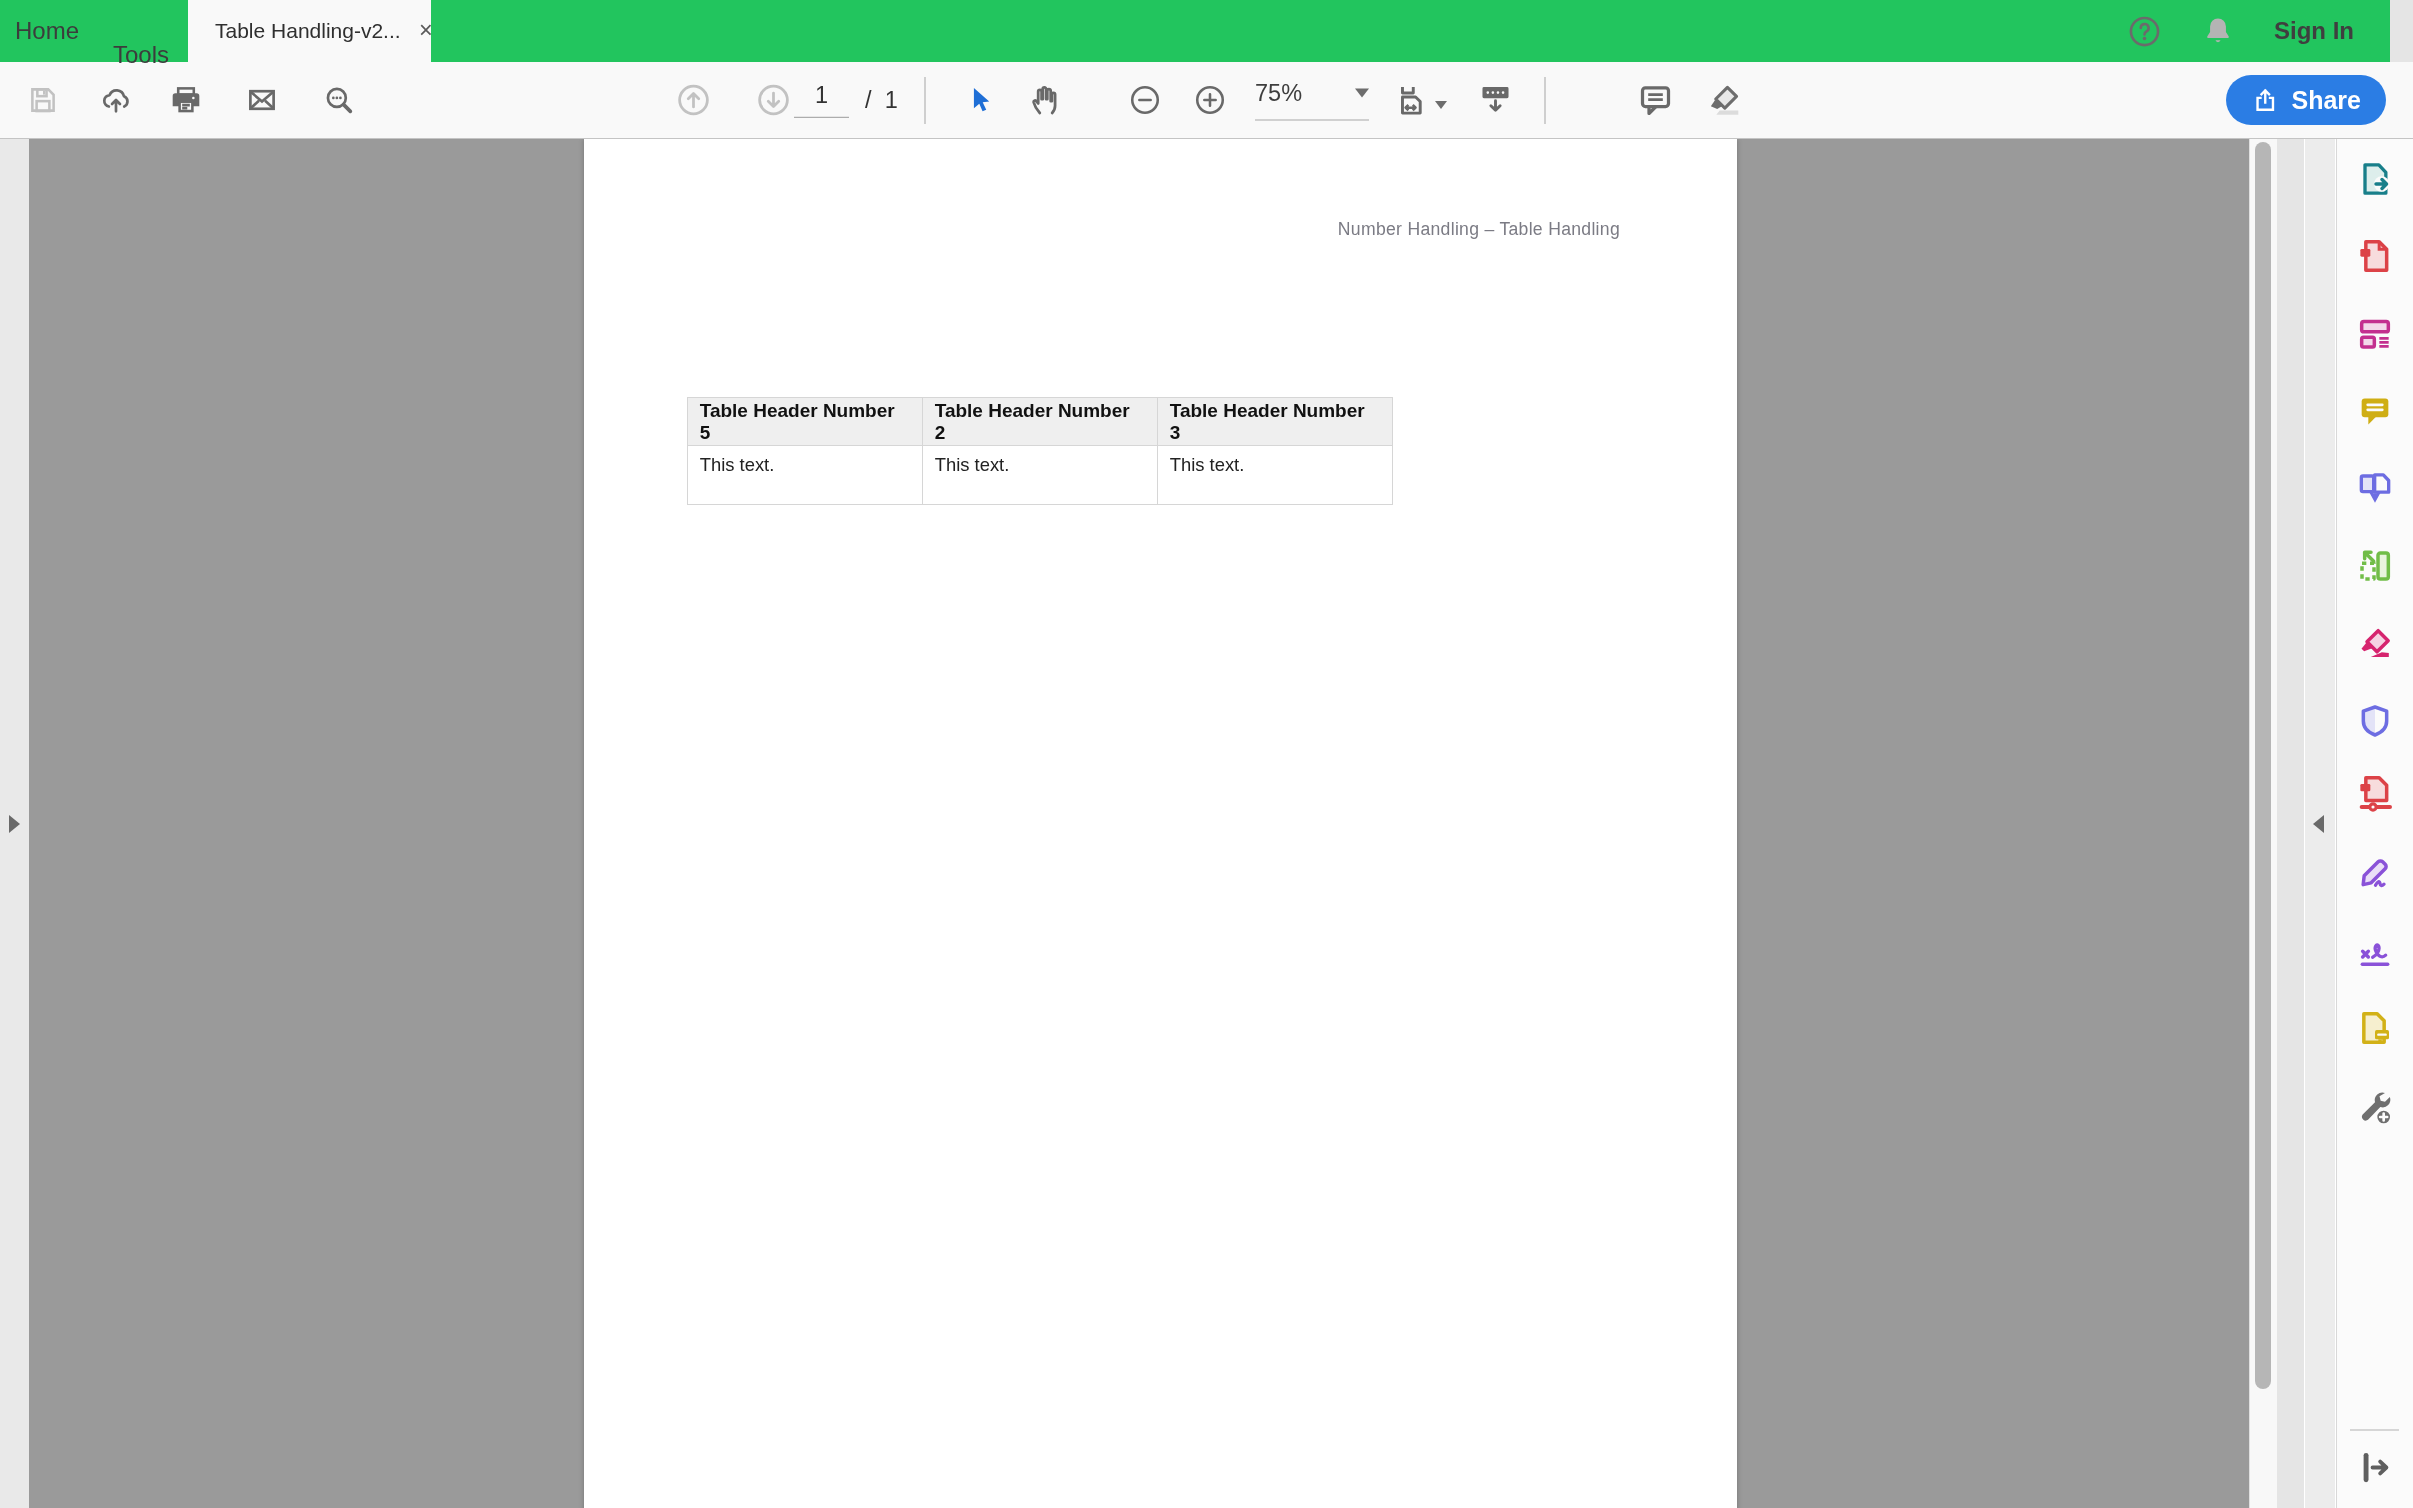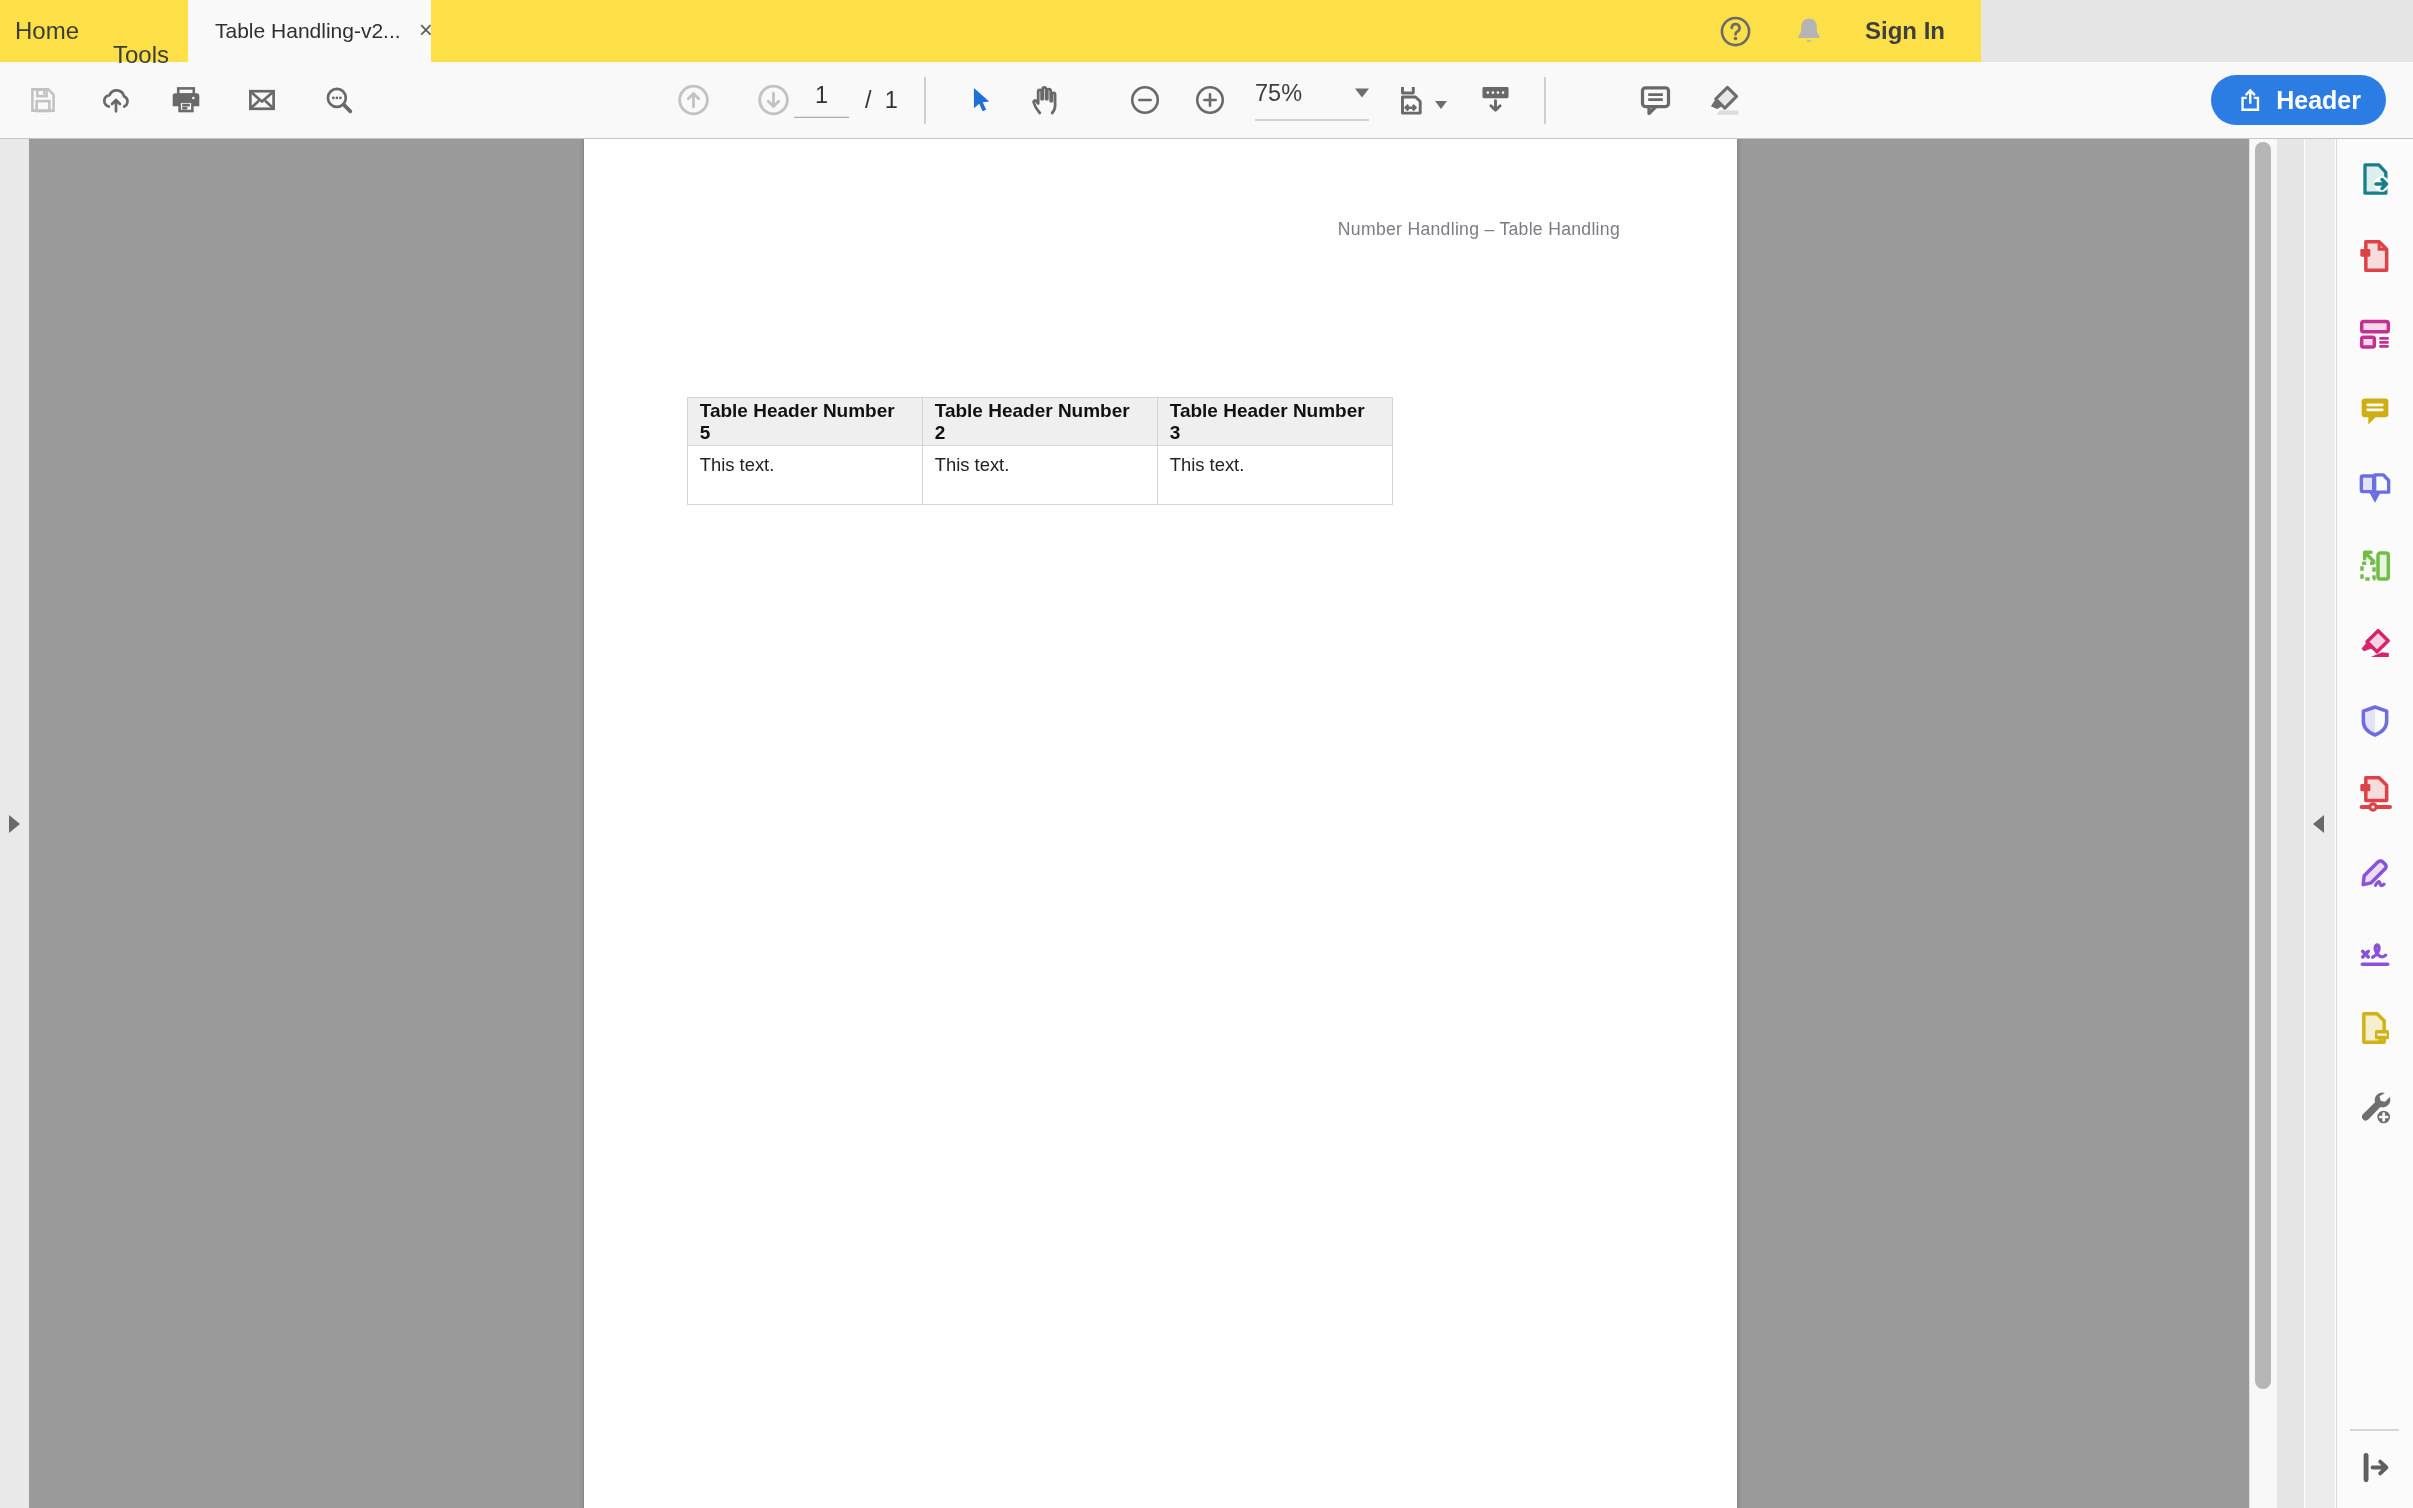--- a/index.html
+++ b/index.html
@@ -5,21 +5,21 @@
   html,body{margin:0;padding:0;}
   body{
     width:2413px;height:1508px;overflow:hidden;position:relative;
     font-family:"Liberation Sans",sans-serif;
     background:#e5e5e5;
     -webkit-font-smoothing:antialiased;
   }
   svg{display:block;}
 
   
-  .tabbar{position:absolute;left:0;top:0;width:1981px;height:62px;background:#fde047;z-index:5;}
+  .tabbar{position:absolute;left:0;top:0;width:2390px;height:62px;background:#22c55e;z-index:5;}
   .tab-label{position:absolute;top:0;height:62px;display:flex;align-items:center;justify-content:center;
     font-size:24px;color:#3c3c3c;cursor:default;}
   .tab-home{left:0;width:94px;}
   .tab-tools{left:94px;width:94px;margin-top:24px;}
   .doc-tab{position:absolute;left:188px;top:0;width:243px;height:62px;background:#f9f9f9;
     display:flex;align-items:center;}
   .doc-tab .title{font-size:21px;color:#2f2f2f;margin-left:27px;white-space:nowrap;}
   .doc-tab .close{margin-left:18.4px;font-size:23.5px;color:#5a5a5a;line-height:1;}
   .topright{position:absolute;right:0;top:0;height:62px;display:flex;align-items:center;gap:39px;padding-right:36px;}
   .help-ic{width:35px;height:35px;color:#6b6b6b;}
@@ -223,21 +223,21 @@
       <path d="M13.8 4.2l5.6 5.6-7.2 7.2-5.6-5.6z" fill="#e8e8e8" stroke="#6d6d6d" stroke-width="1.9" stroke-linejoin="round"></path>
       <path d="M6.2 12l-2.6 3.9 3.9 1.7 3.7-2.2z" fill="#6d6d6d"></path>
     </svg>
   </span>
 
   <span class="share-btn">
     <svg viewBox="0 0 24 24" fill="none" stroke="#fff" stroke-width="2" stroke-linecap="square">
       <path d="M12 14V4M8.8 7 12 3.8 15.2 7"></path>
       <path d="M8 10H5.5v10h13V10H16"></path>
     </svg>
-    <span>Header</span>
+    <span>Share</span>
   </span>
 </div>
 
 <div class="main">
 
   <div class="left-gutter">
     <span class="expand-right-arrow"></span>
   </div>
 
   <div class="viewport">

